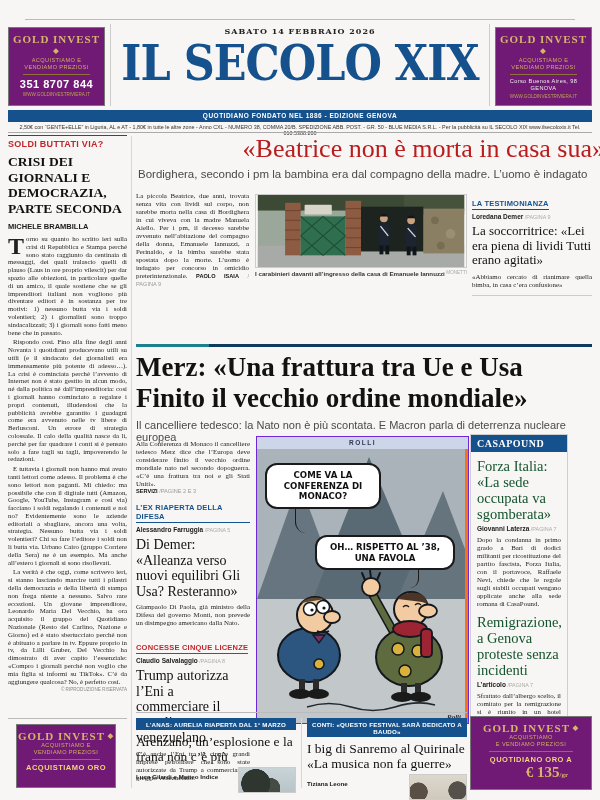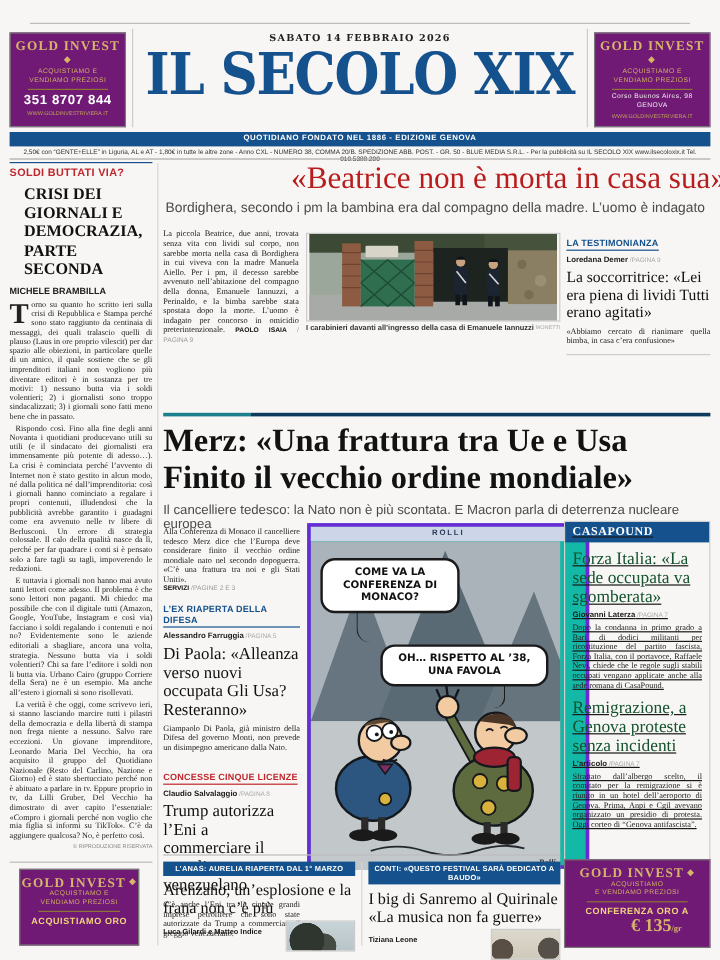--- a/index.html
+++ b/index.html
@@ -31,21 +31,21 @@
   #ad-br { left:470px; top:716px; width:122px; height:74px; }
 
   #tagline-bar { position:absolute; left:8px; top:110px; width:584px; height:12px; background:#15518c; color:#fff; text-align:center; font:bold 6.5px "Liberation Sans",sans-serif; letter-spacing:.5px; line-height:12px; }
   #info-line { position:absolute; left:8px; top:124px; width:584px; text-align:center; font-size:5.4px; color:#333; }
   #header-rule { position:absolute; left:8px; top:132px; width:584px; border-top:1px solid #aaa; }
   #col-rule { position:absolute; left:131px; top:136px; height:652px; border-left:1px solid #d7d7d7; }
 
   
   #left-col { position:absolute; left:8px; top:135px; width:119px; }
   #left-col .kicker { font:bold 9px "Liberation Sans",sans-serif; color:#c0272d; letter-spacing:.3px; border-top:1px solid #15518c; padding-top:3px; }
-  #left-col h2 { font:bold 13.5px "Liberation Serif",serif; line-height:15.5px; margin:5px 12px 6px; color:#111; }
+  #left-col h2 { font:bold 13.5px "Liberation Serif",serif; line-height:15.5px; margin:5px 0 6px; color:#111; }
   #left-col .byline { font:bold 7.5px "Liberation Sans",sans-serif; margin-bottom:4px; }
   #left-col .body { font:6.8px/7.8px "Liberation Serif",serif; text-align:justify; color:#222; }
   #left-col .body p { margin-bottom:2px; text-indent:5px; }
   #left-col .body p.first { text-indent:0; }
   .dropcap { float:left; font:bold 24px/21px "Liberation Serif",serif; padding:1px 2px 0 0; }
   #left-col .credit { text-align:right; font-size:4.6px; color:#888; margin-top:2px; }
   #left-ad-rule { position:absolute; left:8px; top:718px; width:119px; border-top:1px solid #bbb; }
 
   
   #main { position:absolute; left:136px; top:134px; width:456px; height:656px; }
@@ -70,32 +70,32 @@
   #testi h3 { font:13px/14.5px "Liberation Serif",serif; margin:4px 0 5px; color:#111; }
 
   #merz-sep { position:absolute; top:210px; left:0; width:100%; height:3px; background:linear-gradient(90deg,#1b7f8c 0 16%,#0e3a5e 16% 100%); }
   #merz-head { position:absolute; top:218px; left:0; width:100%; font:bold 27px/31px "Liberation Serif",serif; color:#121212; }
   #merz-sub { position:absolute; top:285px; left:0; width:100%; font:11px "Liberation Sans",sans-serif; color:#4a4a4a; }
   #merz-left { position:absolute; top:306px; left:0; width:114px; }
   #merz-left h3 { font:14px/15.5px "Liberation Serif",serif; margin:3px 0 4px; color:#111; }
   #merz-left .sect { margin-top:9px; }
 
   
-  #cartoon { position:absolute; top:302px; left:120px; width:235px; height:288px; border:3px solid #6d28d9; background:#14b8a6; }
+  #cartoon { position:absolute; top:302px; left:120px; width:213px; height:288px; border:1px solid #6d28d9; background:#f97316; }
   #cartoon .hdr { height:12px; background:#ccd6e8; color:#2b3a55; font:bold 6.5px "Liberation Sans",sans-serif; text-align:center; line-height:12px; letter-spacing:1.5px; }
   #cartoon .art { position:relative; width:208px; height:274px; }
   .bubble { position:absolute; background:#fff; border:2px solid #1a1a1a; border-radius:12px; padding:5px 6px; font:bold 8.6px/10.5px "DejaVu Sans",sans-serif; text-align:center; color:#111; }
   #bubble1 { left:8px; top:14px; width:116px; }
   #bubble1::after { content:""; position:absolute; left:28px; bottom:-26px; width:10px; height:26px; border-left:1.5px solid #1a1a1a; border-radius:0 0 0 12px; }
   #bubble2 { left:58px; top:86px; width:140px; }
   #bubble2::after { content:""; position:absolute; right:34px; bottom:-20px; width:8px; height:20px; border-right:1.5px solid #1a1a1a; border-radius:0 0 10px 0; }
   #cartoon .sig { position:absolute; right:4px; bottom:2px; font:italic bold 7px "Liberation Serif",serif; color:#333; }
 
   
-  #cp-col { position:absolute; top:300px; left:334px; width:122px; height:288px; border:1px solid #cfcfcf; padding:0 6px 4px;text-decoration:underline; }
+  #cp-col { position:absolute; top:300px; left:334px; width:98px; height:288px; border:1px solid #cfcfcf; padding:0 6px 4px; }
   #cp-col .cphdr { margin:0 -6px; background:#15518c; color:#fff; font:bold 10px "Liberation Serif",serif; letter-spacing:.5px; padding:3px 6px; }
   #cp-col h3 { font:14.5px/16px "Liberation Serif",serif; margin:6px 0 3px; color:#14532d; }
   #cp-col .smallbody { margin-top:2px; }
 
   
   #strip-rule { position:absolute; top:578px; left:0; width:331px; border-top:1px solid #bbb; }
   .strip-item { position:absolute; top:584px; width:160px; }
   #strip-0 { left:0; } #strip-1 { left:171px; width:160px; }
   #strip-div { position:absolute; top:584px; left:165px; height:70px; border-left:1px solid #d7d7d7; }
   .strip-item .slabel { display:block; background:#15518c; color:#fff; font:bold 6.2px "Liberation Sans",sans-serif; text-align:center; padding:2.5px 2px; letter-spacing:.2px; }
@@ -219,21 +219,21 @@
 
   <div id="merz-left">
     <div class="smallbody">
       <span>Alla Conferenza di Monaco il cancelliere tedesco Merz dice che l’Europa deve considerare finito il vecchio ordine mondiale nato nel secondo dopoguerra. «C’è una frattura tra noi e gli Stati Uniti».</span>
       <div class="pageref"><span>SERVIZI</span><span class="pg"> /PAGINE 2 E 3</span></div>
     </div>
 
     <div class="sect">
       <span class="label-blue">L’EX RIAPERTA DELLA DIFESA</span>
       <div class="byl"><span>Alessandro Farruggia</span><span class="pg"> /PAGINA 5</span></div>
-      <h3>Di Paola: «Alleanza verso nuovi occupata Gli Usa? Resteranno»</h3>
+      <h3>Di Demer: «Alleanza verso nuovi equilibri Gli Usa? Resteranno»</h3>
       <div class="smallbody">Giampaolo Di Paola, già ministro della Difesa del governo Monti, non prevede un disimpegno americano dalla Nato.</div>
     </div>
 
     <div class="sect">
       <span class="label-red">CONCESSE CINQUE LICENZE</span>
       <div class="byl"><span>Claudio Salvalaggio</span><span class="pg"> /PAGINA 8</span></div>
       <h3>Trump autorizza l’Eni a commerciare il petrolio venezuelano</h3>
       <div class="smallbody">C’è anche l’Eni tra le cinque grandi imprese petrolifere che sono state autorizzate da Trump a commerciare il greggio venezuelano.</div>
     </div>
   </div>
@@ -324,15 +324,15 @@
   <div class="small">VENDIAMO PREZIOSI</div>
   <div class="sep"></div>
   <div class="offer">ACQUISTIAMO ORO</div>
 </div>
 
 <div class="goldad" id="ad-br">
   <div class="brand"><span>GOLD INVEST</span><span class="dia"> ◆</span></div>
   <div class="small">ACQUISTIAMO</div>
   <div class="small">E VENDIAMO PREZIOSI</div>
   <div class="sep"></div>
-  <div class="offer">CONFERENZA ORO A</div>
+  <div class="offer">QUOTIDIANO ORO A</div>
   <div class="price"><span>€ 135</span><span class="unit">/gr</span></div>
 </div>
 
 </body></html>

